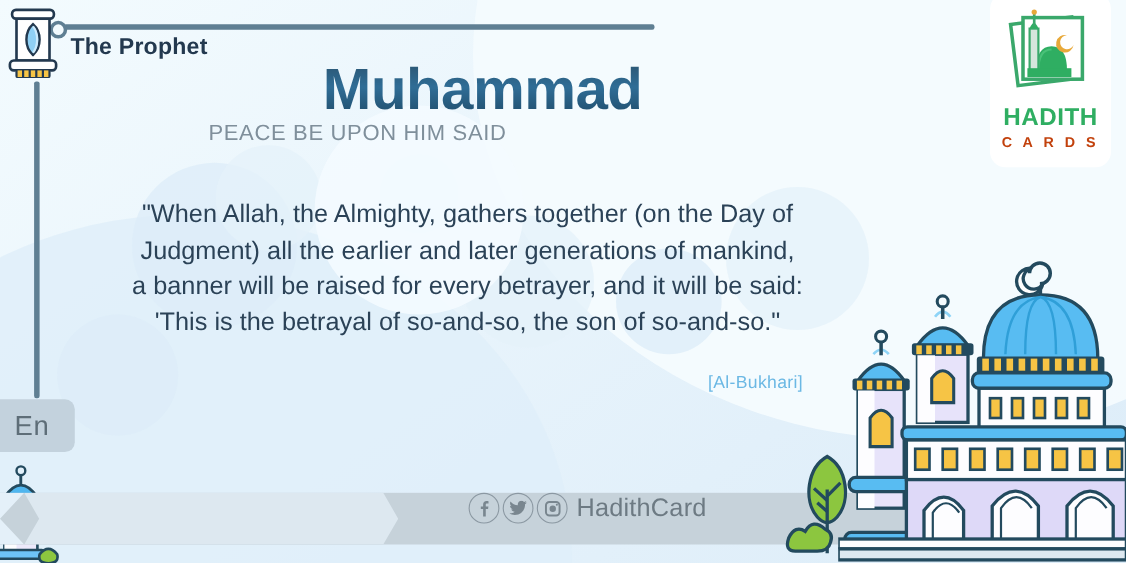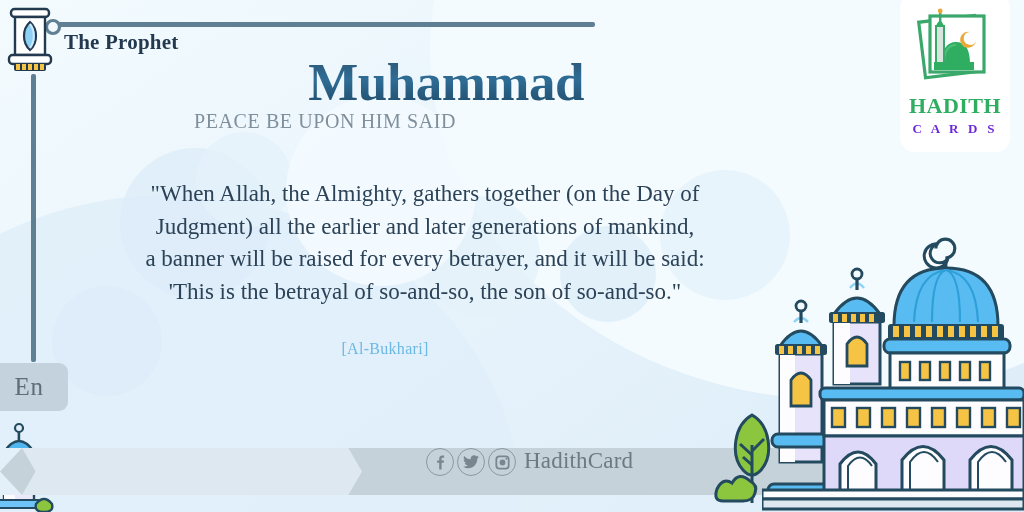--- a/index.html
+++ b/index.html
@@ -4,21 +4,20 @@
 <style>
   html,body{margin:0;padding:0;}
   body{
     width:1024px;height:512px;overflow:hidden;
     font-family:"Liberation Sans", sans-serif;
     background:#e8f4fb;
   }
   #card{
     position:relative;width:1024px;height:512px;overflow:hidden;
     background:linear-gradient(145deg,#f3fbfe 0%,#eaf5fc 38%,#e2f0fa 72%,#dcecf8 100%);
-    font-family:Liberation Serif, serif;
   }
 
   
   .bubble{position:absolute;border-radius:50%;background:#dcecf8;opacity:.75;}
   .bubble.pale{background:#e4f1fa;}
   .bubble.white{background:#f4fbff;opacity:.9;}
 
   
   .swash{
     position:absolute;left:-180px;top:195px;width:700px;height:620px;
@@ -60,21 +59,21 @@
   }
 
   
   #quote{
     position:absolute;left:40px;top:178px;width:770px;
     text-align:center;color:#2b4257;
     font-size:23px;line-height:1.42;
   }
   #quote .qline{display:block;white-space:nowrap;}
   #source{
-    position:absolute;left:40px;top:340px;width:690px;text-align:center;
+    position:absolute;left:40px;top:340px;width:690px;text-align:right;
     color:#6bb8e4;font-size:16px;letter-spacing:.3px;
   }
 
   
   #lang-badge{
     position:absolute;left:-10px;top:363px;width:78px;height:48px;
     background:#c3d2dd;border-radius:0 9px 9px 0;
     display:flex;align-items:center;justify-content:center;
     color:#5e6e78;font-size:25px;letter-spacing:.5px;
   }
@@ -124,21 +123,21 @@
     background:#ffffff;border-radius:14px;
     display:flex;flex-direction:column;align-items:center;
     box-shadow:0 0 0 0 rgba(0,0,0,0);
   }
   #logo-mark{margin-top:12px;}
   #logo-hadith{
     color:#2fae62;font-size:22px;font-weight:bold;letter-spacing:.5px;
     line-height:1;margin-top:3px;
   }
   #logo-cards{
-    color:#6d28d9;font-size:13px;font-weight:bold;letter-spacing:3.2px;
+    color:#c2410c;font-size:13px;font-weight:bold;letter-spacing:3.2px;
     line-height:1;margin-top:5px;
   }
 </style>
 </head>
 <body>
 
 <div id="card">
 
   <div class="swash2"></div>
   <div class="swash"></div>

